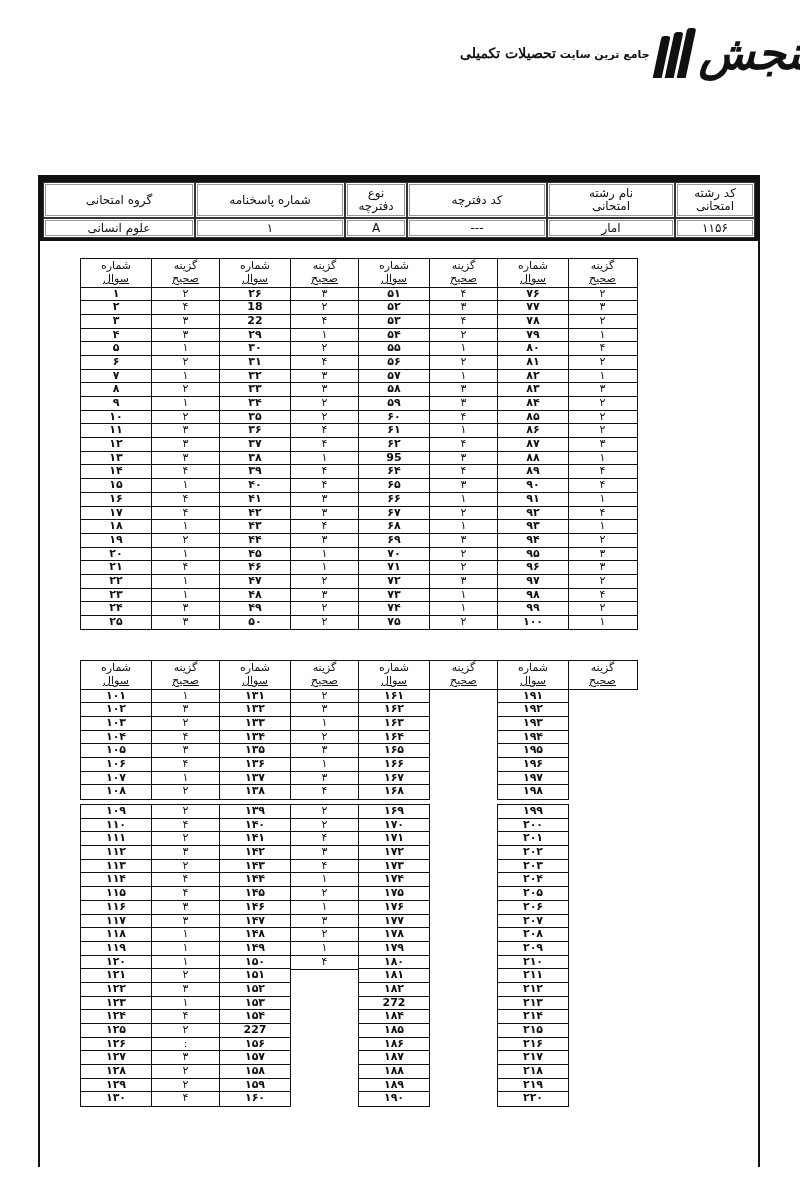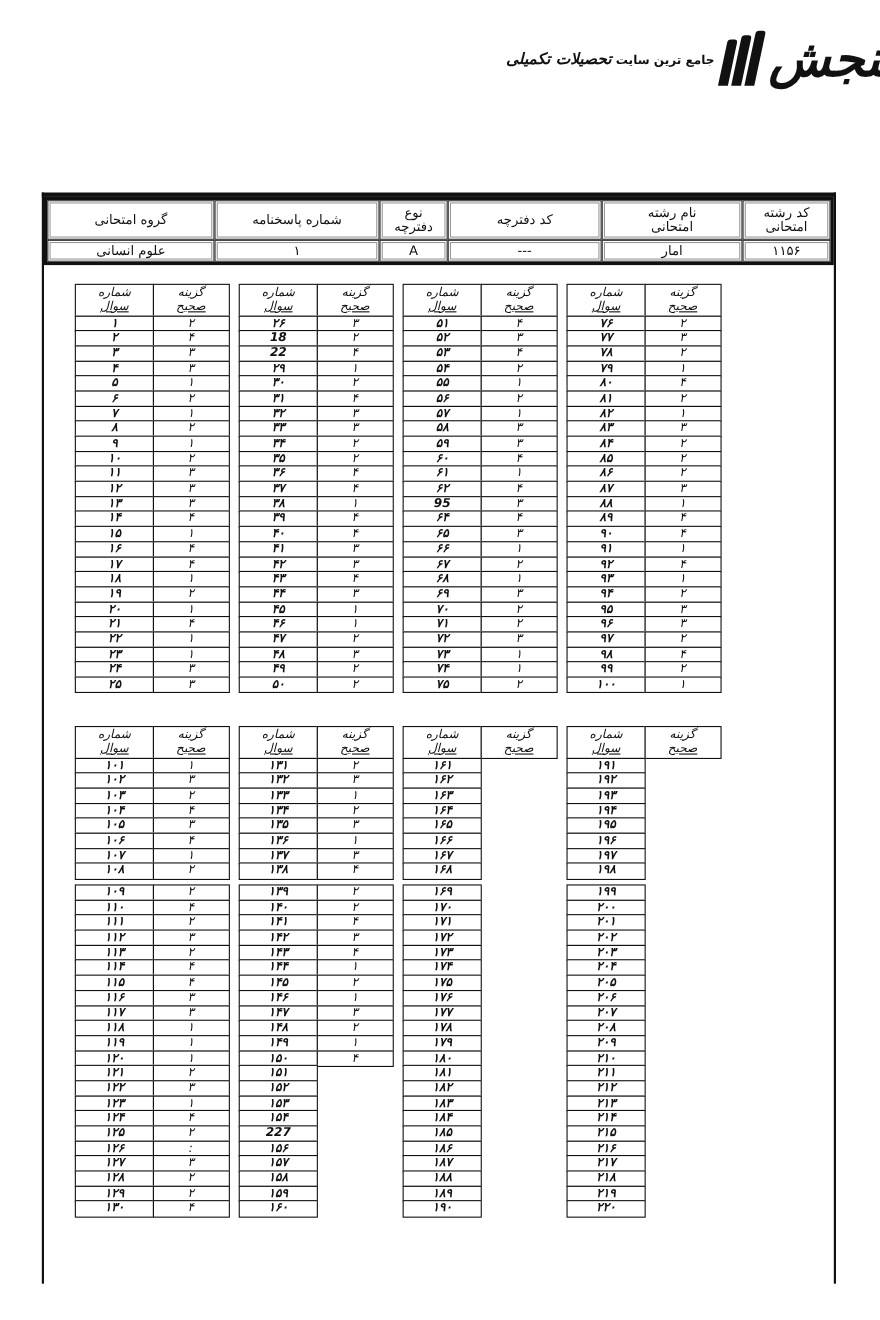--- a/index.html
+++ b/index.html
@@ -16,41 +16,41 @@
   .logo-script {
     font-family: "DejaVu Serif", serif; font-size: 46px; font-style: italic;
     font-weight: bold; color: #111; line-height: 1;
   }
   .logo-mark { display: flex; gap: 3px; align-items: flex-end; height: 50px; transform: skewX(-12deg); }
   .logo-mark span { display: block; width: 9px; background: #111; border-radius: 3px 3px 0 0; }
   .logo-mark span:nth-child(1) { height: 50px; }
   .logo-mark span:nth-child(2) { height: 46px; }
   .logo-mark span:nth-child(3) { height: 42px; }
   .logo-tagline { font-size: 11px; font-weight: bold; white-space: nowrap; }
-  .logo-tagline .script { font-family: "DejaVu Serif", serif; font-style: italic; font-size: 14px; }
+  .logo-tagline .script { font-family: "DejaVu Serif", serif; font-size: 14px; }
 
   .frame {
     position: absolute; left: 38px; top: 175px; width: 722px; height: 992px;
     border-left: 2px solid #111; border-right: 2px solid #111;
     border-top: 4px solid #111;
   }
   .header-table {
     position: absolute; left: 0; top: 0; width: 718px;
     border-collapse: separate; border-spacing: 0; direction: rtl;
     border: 3px solid #111;
   }
   .header-table td {
     border: 1px solid #333; outline: 1px solid #999; outline-offset: -3px;
     text-align: center; font-size: 12px; line-height: 13px; padding: 0 4px;
   }
   .header-table tr.hrow td { height: 36px; }
   .header-table tr.vrow td { height: 20px; font-size: 12px; }
 
   .section {
-    position: absolute; left: 68px; display: flex; gap: 10px; direction: ltr; font-style: italic;
+    position: absolute; left: 80px; display: flex; direction: ltr;
   }
   .block { display: flex; flex-direction: column; }
   .row { display: flex; }
   .cell {
     width: 72px; height: 15.2px; border: 1.5px solid #111; margin-right: -1.5px; margin-bottom: -1.5px;
     text-align: center; font-size: 11px; line-height: 12px; font-weight: bold;
     background: #fff;
   }
   .cell.ans { width: 70px; font-weight: normal; }
   .cell.head { height: 30px; font-weight: normal; font-size: 11px; line-height: 13px; }
@@ -923,21 +923,21 @@
       </div>
       <div class="row">
         <div class="cell">۱۸۱</div>
         <div class="cell ans empty"></div>
       </div>
       <div class="row">
         <div class="cell">۱۸۲</div>
         <div class="cell ans empty"></div>
       </div>
       <div class="row">
-        <div class="cell">۱۸۳</div>
+        <div class="cell">272</div>
         <div class="cell ans empty"></div>
       </div>
       <div class="row">
         <div class="cell">۱۸۴</div>
         <div class="cell ans empty"></div>
       </div>
       <div class="row">
         <div class="cell">۱۸۵</div>
         <div class="cell ans empty"></div>
       </div>

